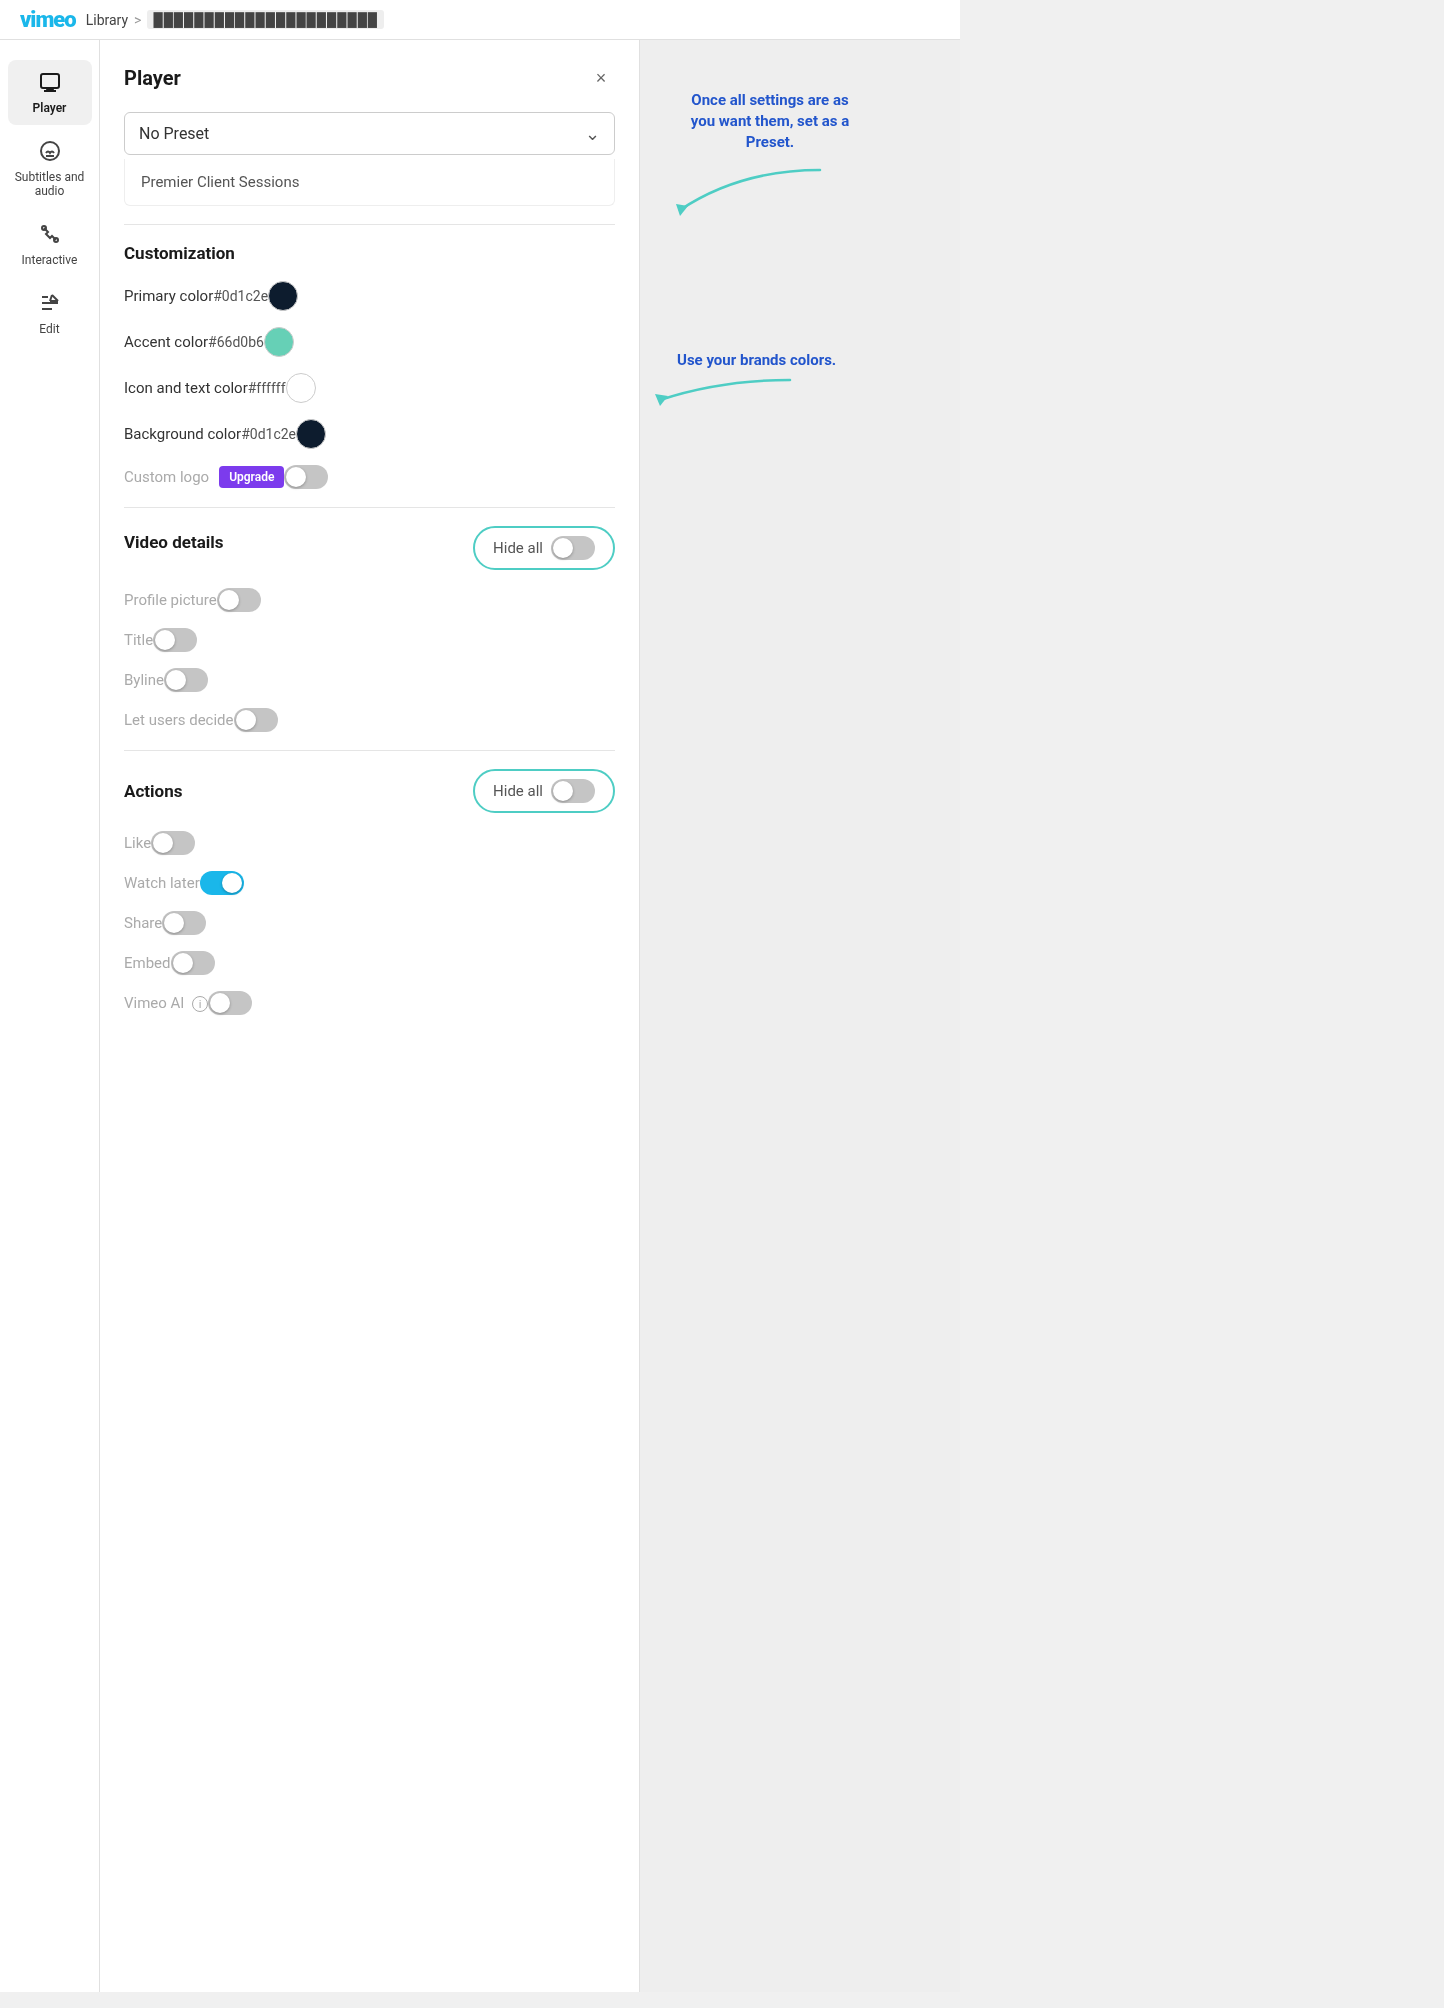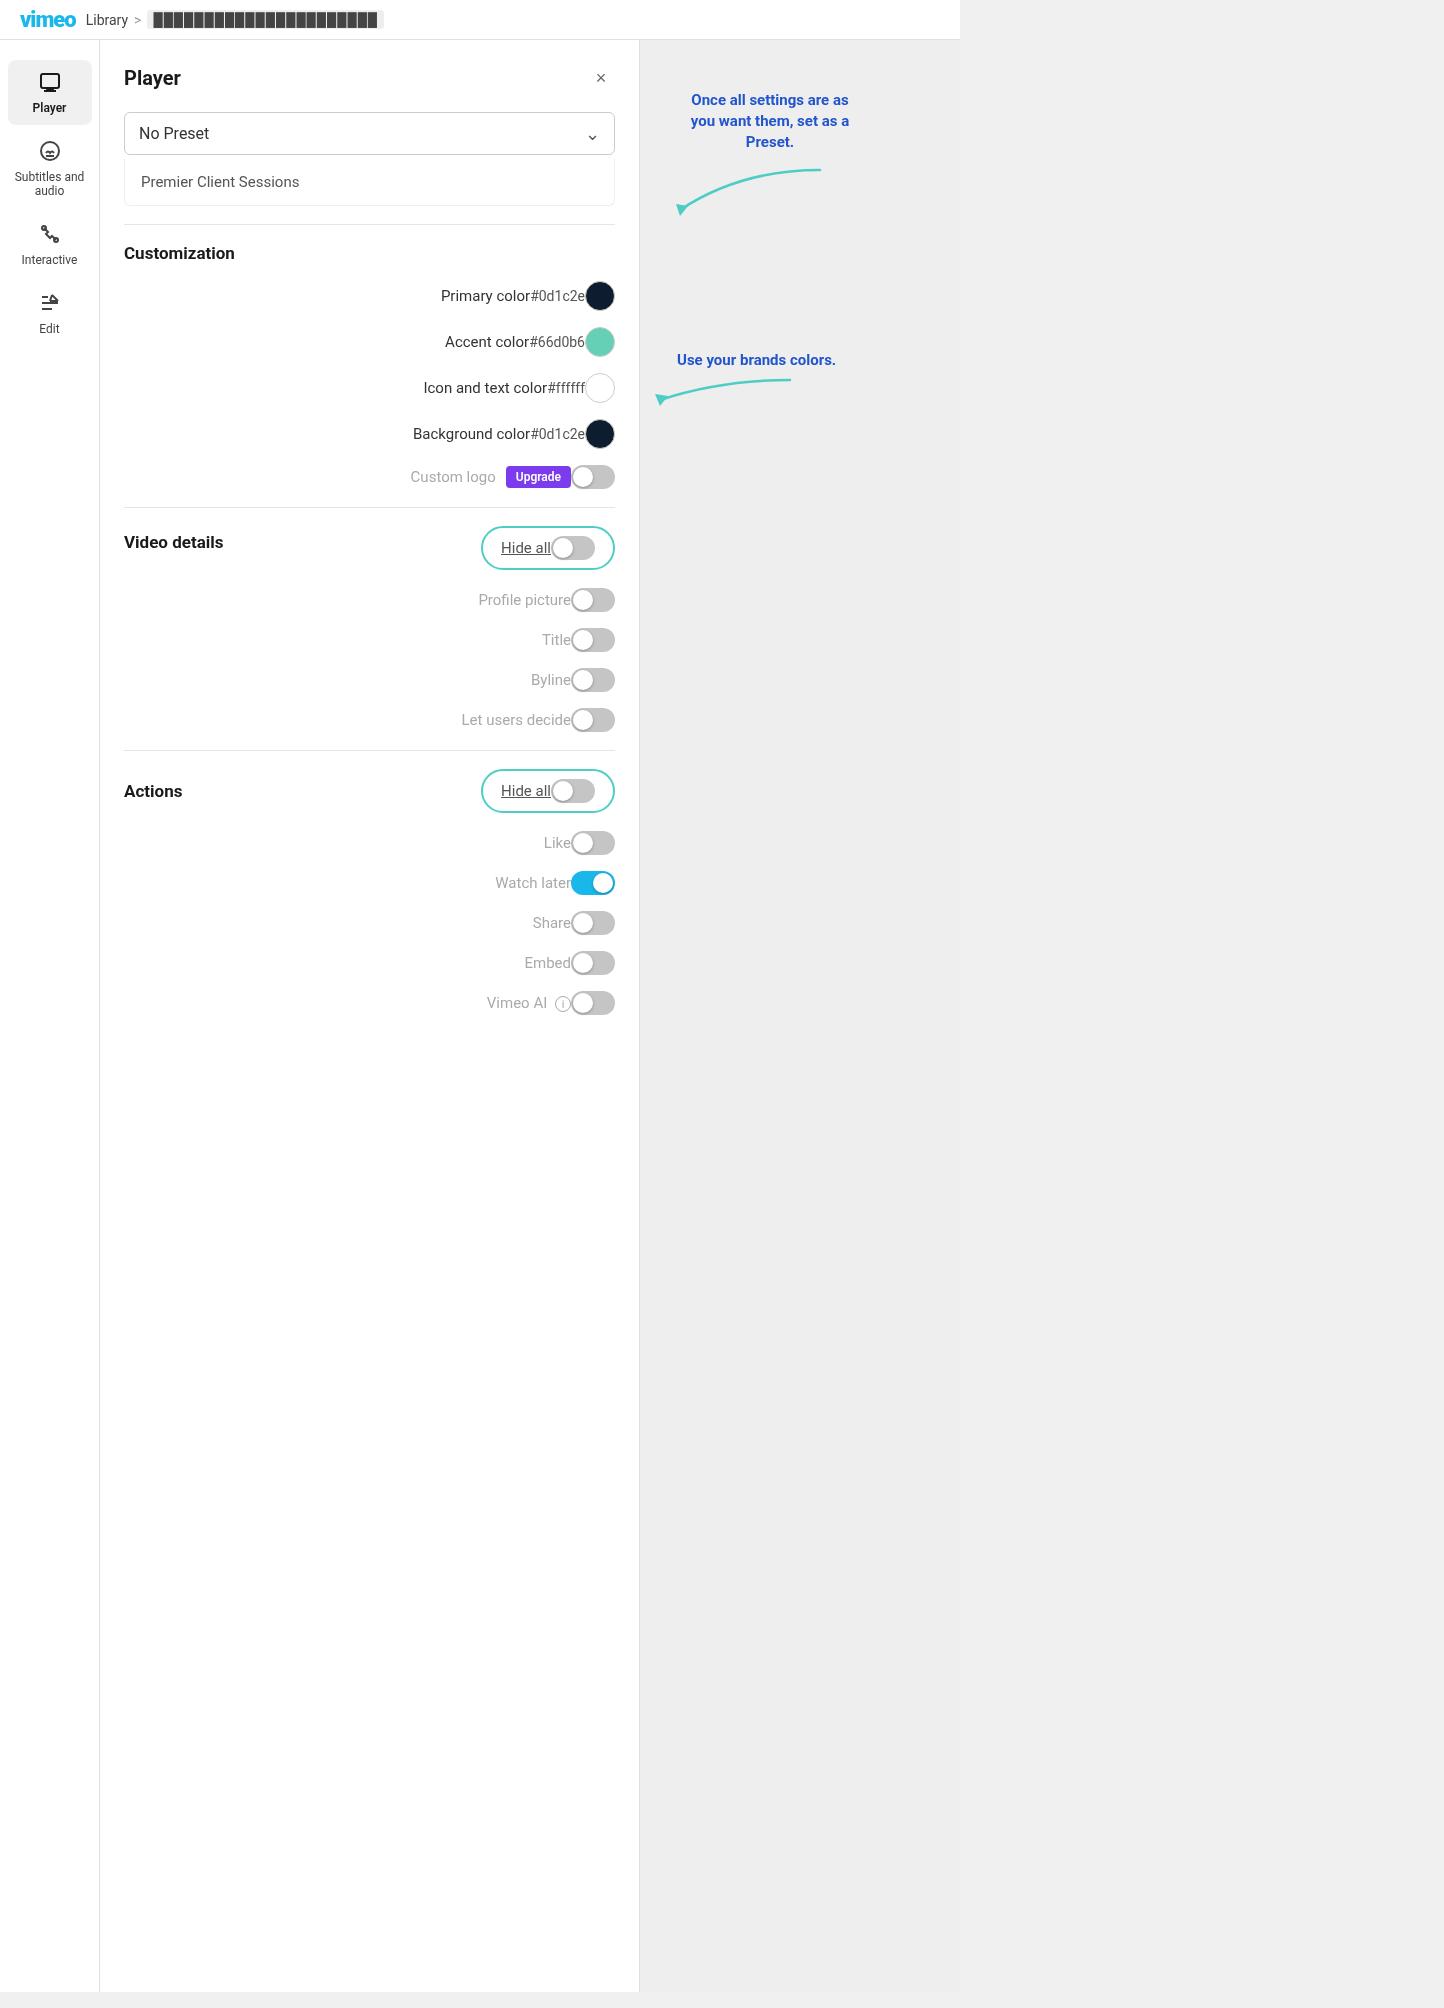--- a/index.html
+++ b/index.html
@@ -168,21 +168,21 @@
     .section-title {
       font-size: 17px;
       font-weight: 700;
       color: #1a1a1a;
       margin-bottom: 18px;
     }
 
     
     .setting-row {
       display: flex;
-      justify-content: flex-end;
+      justify-content: flex-start;
       align-items: center;
       margin-bottom: 16px;
     }
     .setting-label {
       font-size: 15px;
       color: #333;
     }
     .setting-label.muted { color: #aaa; }
 
     .color-value-wrap {
@@ -266,27 +266,26 @@
 
     
     .annotation-arrow {
       position: absolute;
       pointer-events: none;
     }
 
     .hide-all-circle {
       display: inline-flex;
       align-items: center;
-      gap: 0;
+      gap: 8px;
       padding: 8px 18px;
       border: 2.5px solid #4ecdc4;
       border-radius: 30px;
       font-size: 15px;
       color: #555;
-      text-decoration: underline;
     }
   </style>
 </head>
 <body>
 
 <div class="top-nav">
   <span class="vimeo-logo">vimeo</span>
   <div class="breadcrumb">
     <span>Library</span>
     <span class="breadcrumb-sep">&gt;</span>

